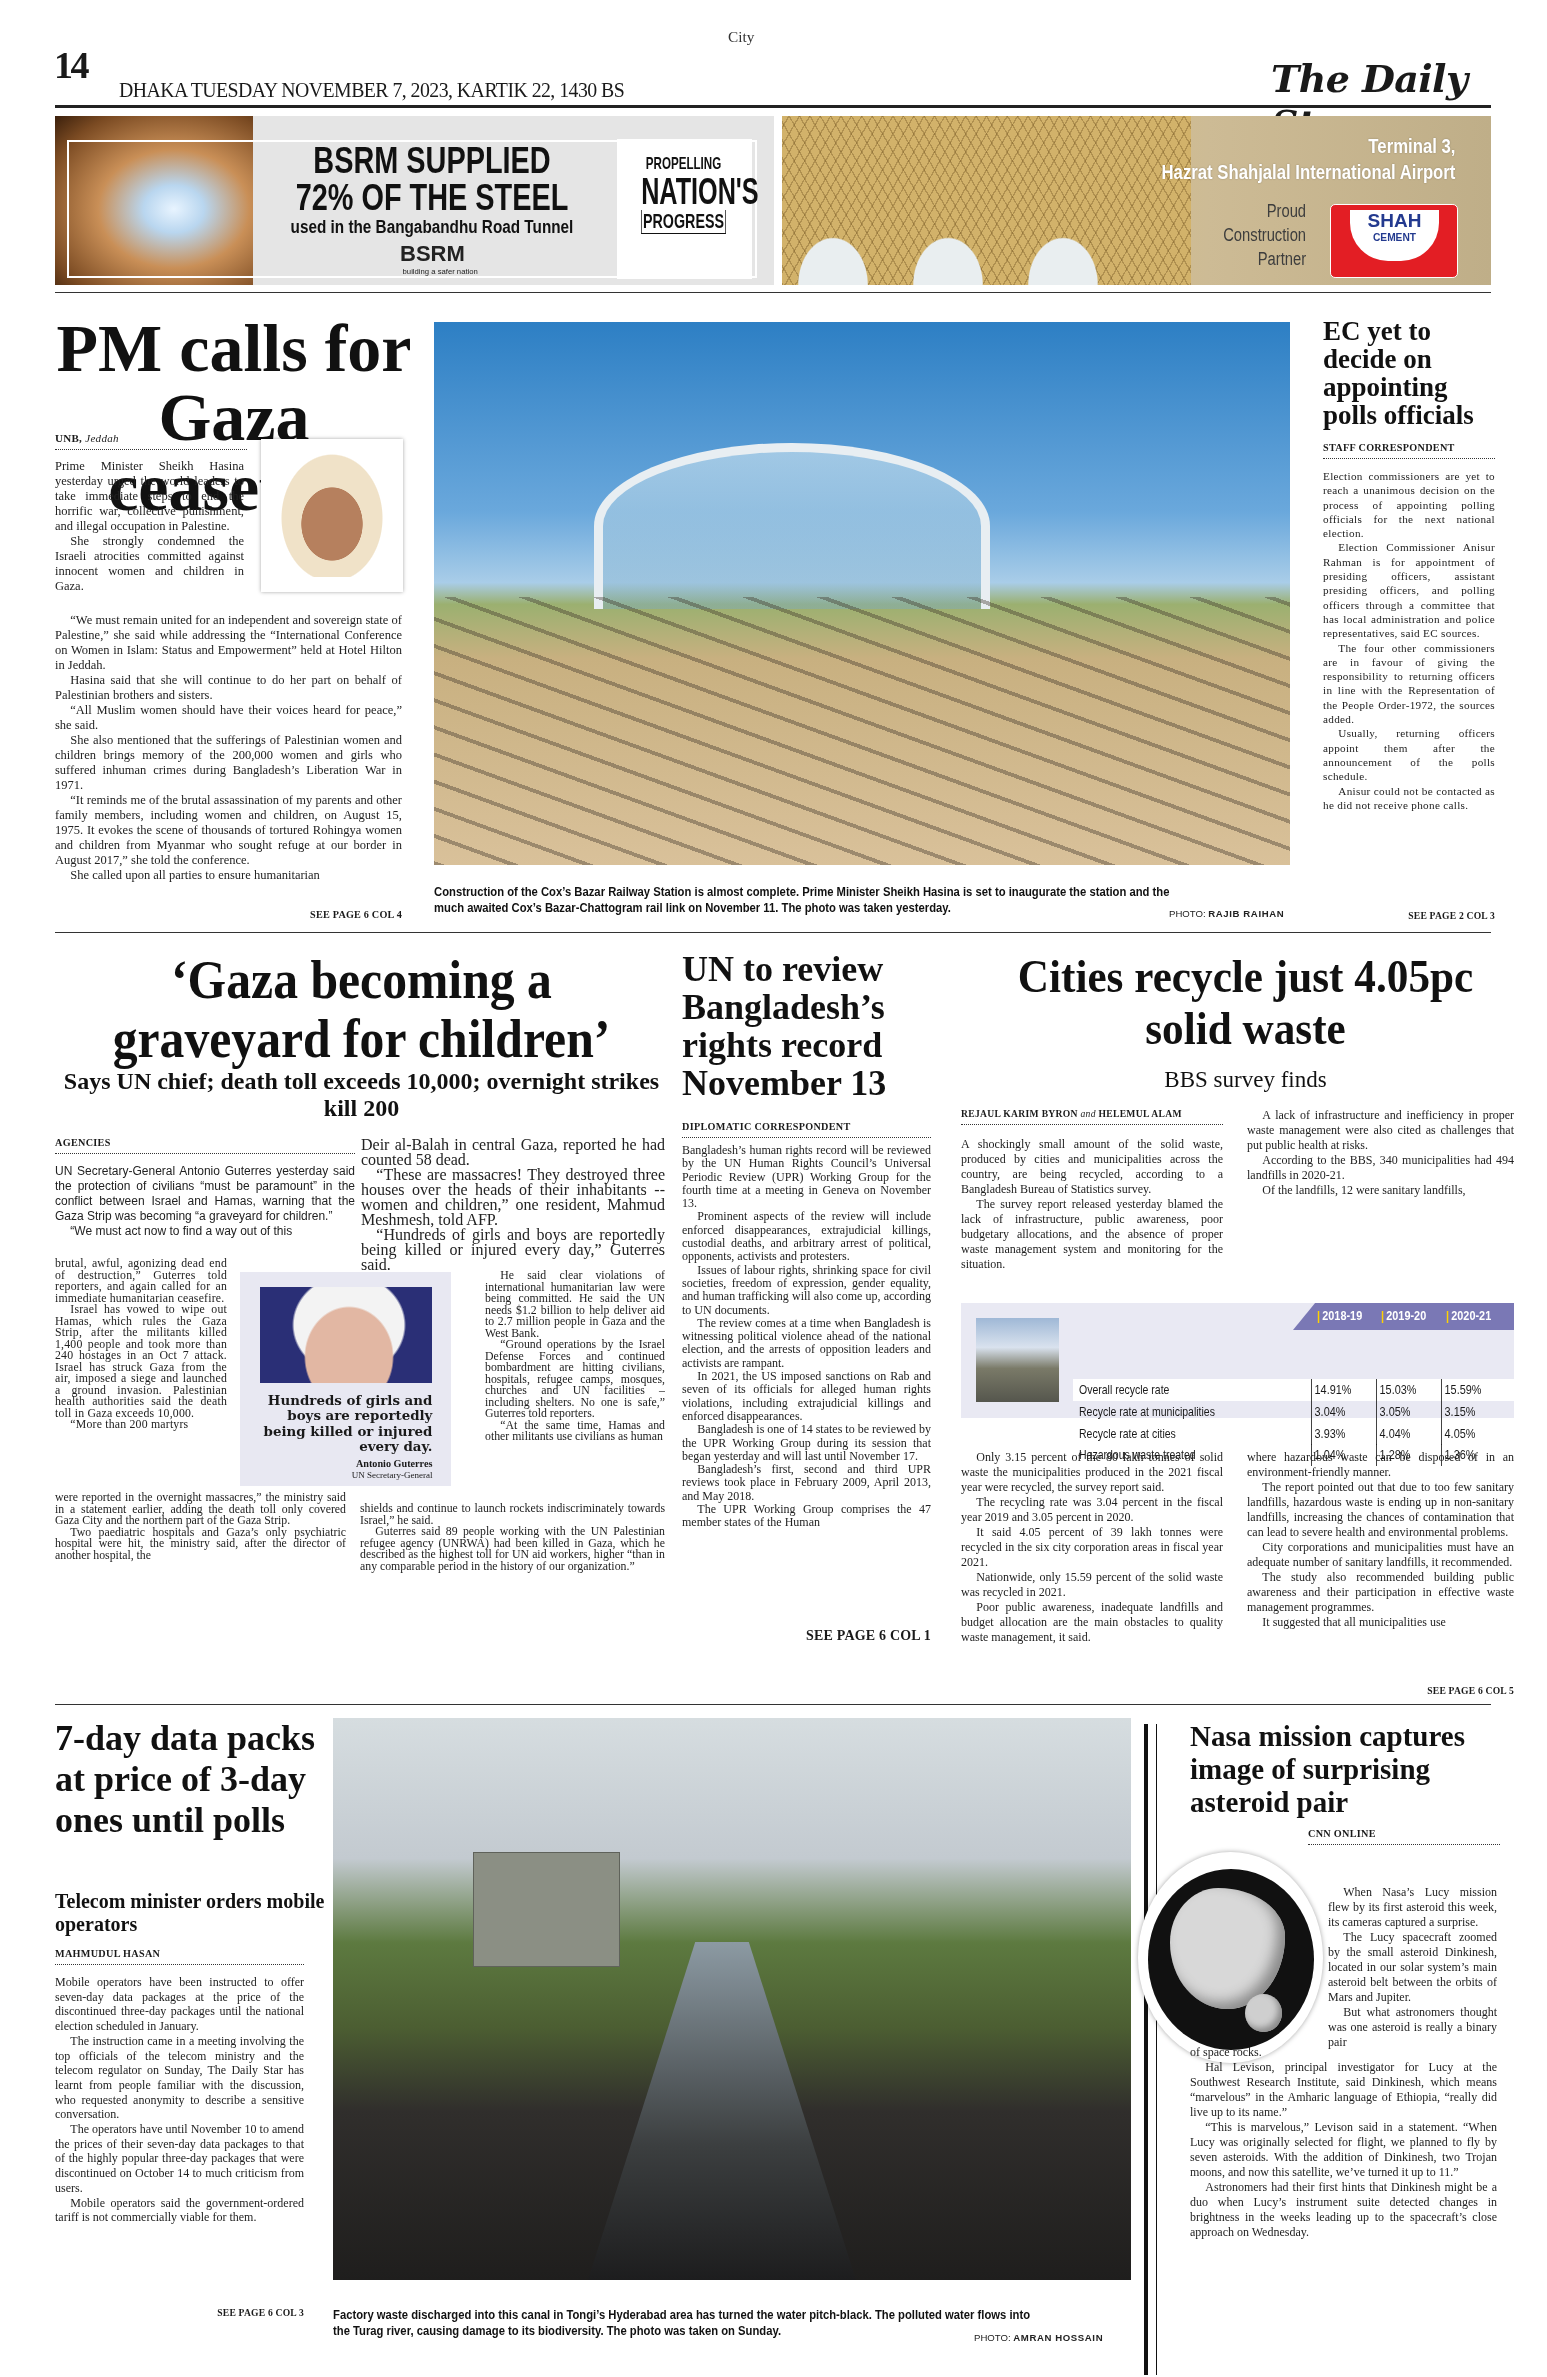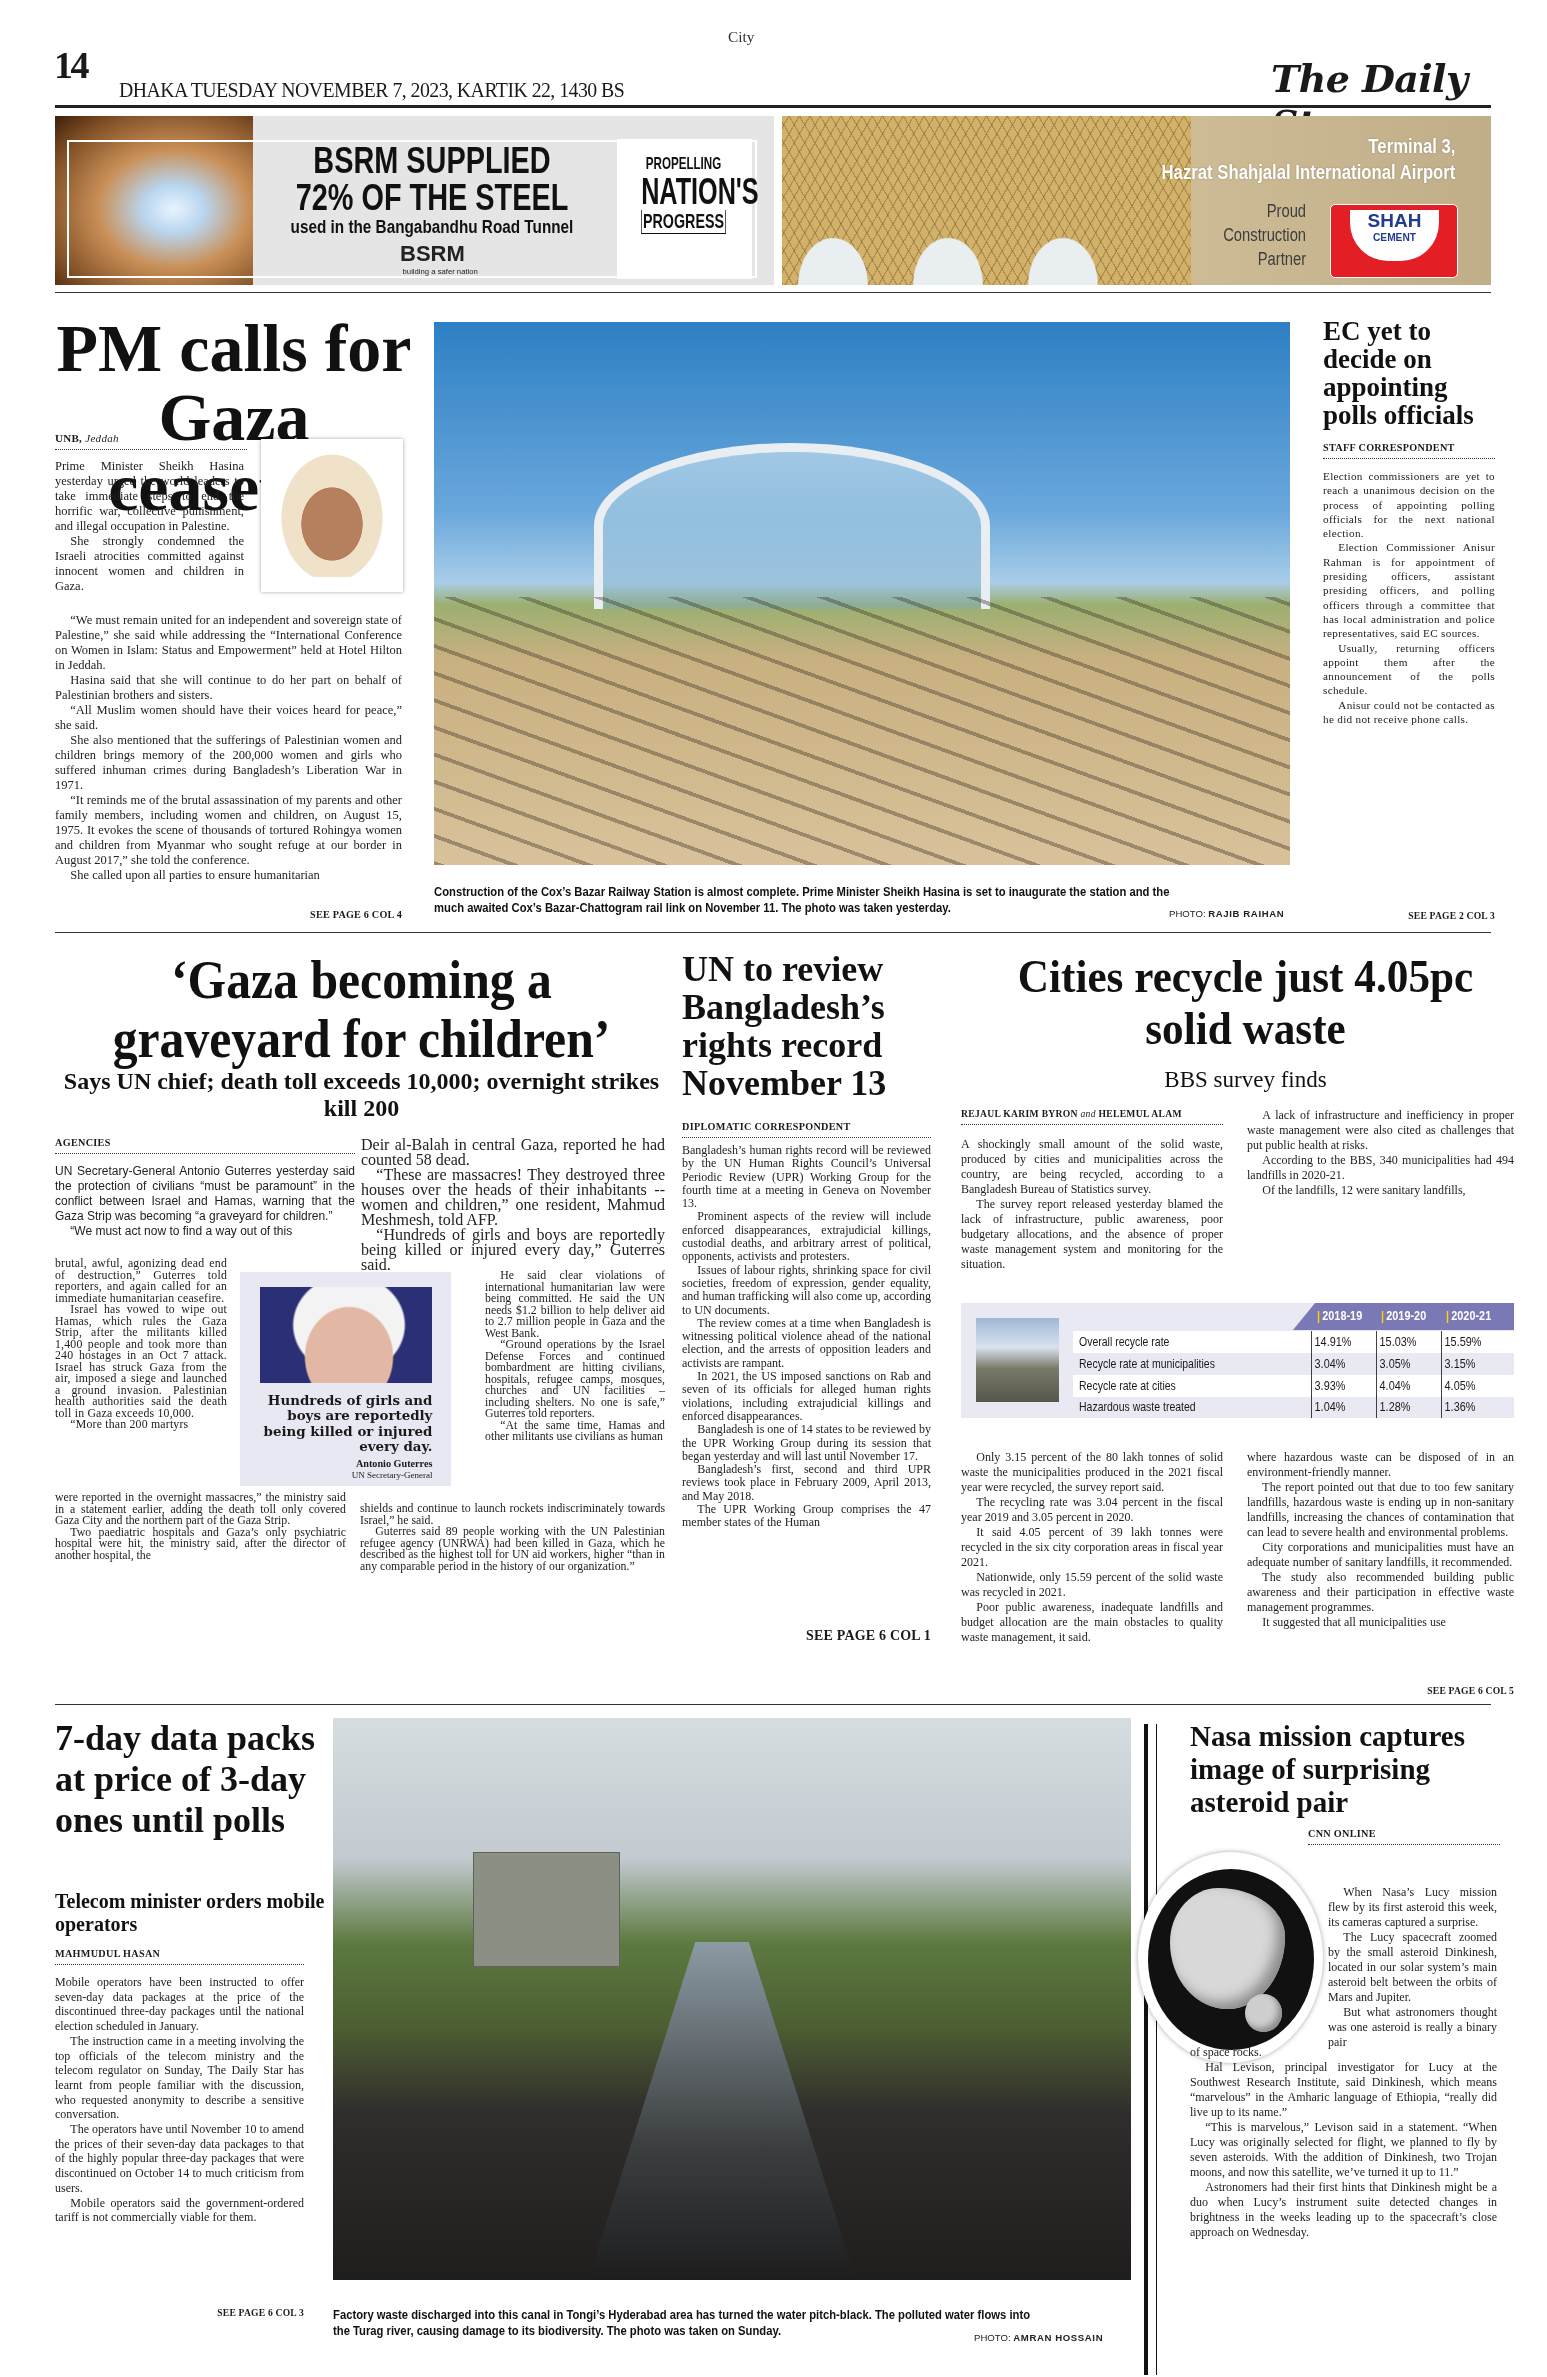--- a/index.html
+++ b/index.html
@@ -107,21 +107,21 @@
   .ct-hl { left: 958px; top: 950px; width: 575px; font-size: 47px; font-weight: bold; text-align: center; line-height: 52px; transform: scaleX(0.92); }
   .ct-sub { left: 958px; top: 1068px; width: 575px; font-size: 23px; text-align: center; }
   .ct-by { left: 961px; top: 1108px; width: 262px; font-size: 9.6px; }
   .ct-col1 { left: 961px; top: 1137px; width: 262px; font-size: 12px; line-height: 15px; }
   .ct-col2 { left: 1247px; top: 1108px; width: 267px; font-size: 12px; line-height: 15px; }
   .ct-table { left: 961px; top: 1303px; width: 553px; height: 115px; background: #e9e9f3; }
   .ct-table .img { position: absolute; left: 15.3px; top: 15.3px; width: 83px; height: 84px; background: linear-gradient(180deg, #9fb8d6 0%, #d9e2ee 35%, #7a7a68 60%, #55564d 100%); }
   .ct-table .head { position: absolute; left: 332px; top: 0; width: 221px; height: 27px; background: #7a78b5; clip-path: polygon(10% 0, 100% 0, 100% 100%, 0 100%); }
   .ct-table .hc { position: absolute; top: 5.1px; font-family: "Liberation Sans", sans-serif; font-weight: bold; font-size: 12.8px; color: #fff; transform: scaleX(0.85); transform-origin: left; }
   .ct-table .hc::before { content: "|"; color: #ffd200; margin-right: 2.6px; }
-  .ct-table .row { position: absolute; left: 112px; width: 441px; height: 22px; font-family: "Liberation Sans", sans-serif; font-size: 12.8px; line-height: 22px; transform-origin: left; }
+  .ct-table .row { position: absolute; left: 112px; width: 441px; height: 22px; font-family: "Liberation Sans", sans-serif; font-size: 12.8px; line-height: 22px; transform-origin: left; margin-top: 48px; }
   .ct-table .row.w { background: #fff; }
   .ct-table .row span { position: absolute; top: 0; }
   .ct-table .row .lab { left: 6.4px; transform: scaleX(0.82); transform-origin: left; }
   .ct-table .row .v { border-left: 0.6px solid #222; padding-left: 3.2px; transform: scaleX(0.85); transform-origin: left; }
   .ct-col3 { left: 961px; top: 1450px; width: 262px; font-size: 12px; line-height: 15px; }
   .ct-col4 { left: 1247px; top: 1450px; width: 267px; font-size: 12px; line-height: 15px; }
   .ct-see { left: 1247px; top: 1685px; width: 267px; font-size: 9.6px; }
 
   .hr2 { left: 55px; top: 1704px; width: 1436px; height: 1.3px; background: #333; }
 
@@ -231,20 +231,21 @@
 <div class="abs credit rail-credit">
   <span>PHOTO:</span>
   <b>RAJIB RAIHAN</b>
 </div>
 
 <h2 class="abs hl ec-hl">EC yet to decide on appointing polls officials</h2>
 <div class="abs byline ec-by">STAFF CORRESPONDENT</div>
 <div class="abs body ec-body">
   <p class="first">Election commissioners are yet to reach a unanimous decision on the process of appointing polling officials for the next national election.</p>
   <p>Election Commissioner Anisur Rahman is for appointment of presiding officers, assistant presiding officers, and polling officers through a committee that has local administration and police representatives, said EC sources.</p>
+  <p>The four other commissioners are in favour of giving the responsibility to returning officers in line with the Representation of the People Order-1972, the sources added.</p>
   <p>Usually, returning officers appoint them after the announcement of the polls schedule.</p>
   <p>Anisur could not be contacted as he did not receive phone calls.</p>
 </div>
 <div class="abs see ec-see">SEE PAGE 2 COL 3</div>
 
 <div class="abs hr1"></div>
 
 <h2 class="abs hl gz-hl">‘Gaza becoming a graveyard for children’</h2>
 <div class="abs hl gz-sub">Says UN chief; death toll exceeds 10,000; overnight strikes kill 200</div>
 <div class="abs byline gz-by">AGENCIES</div>

